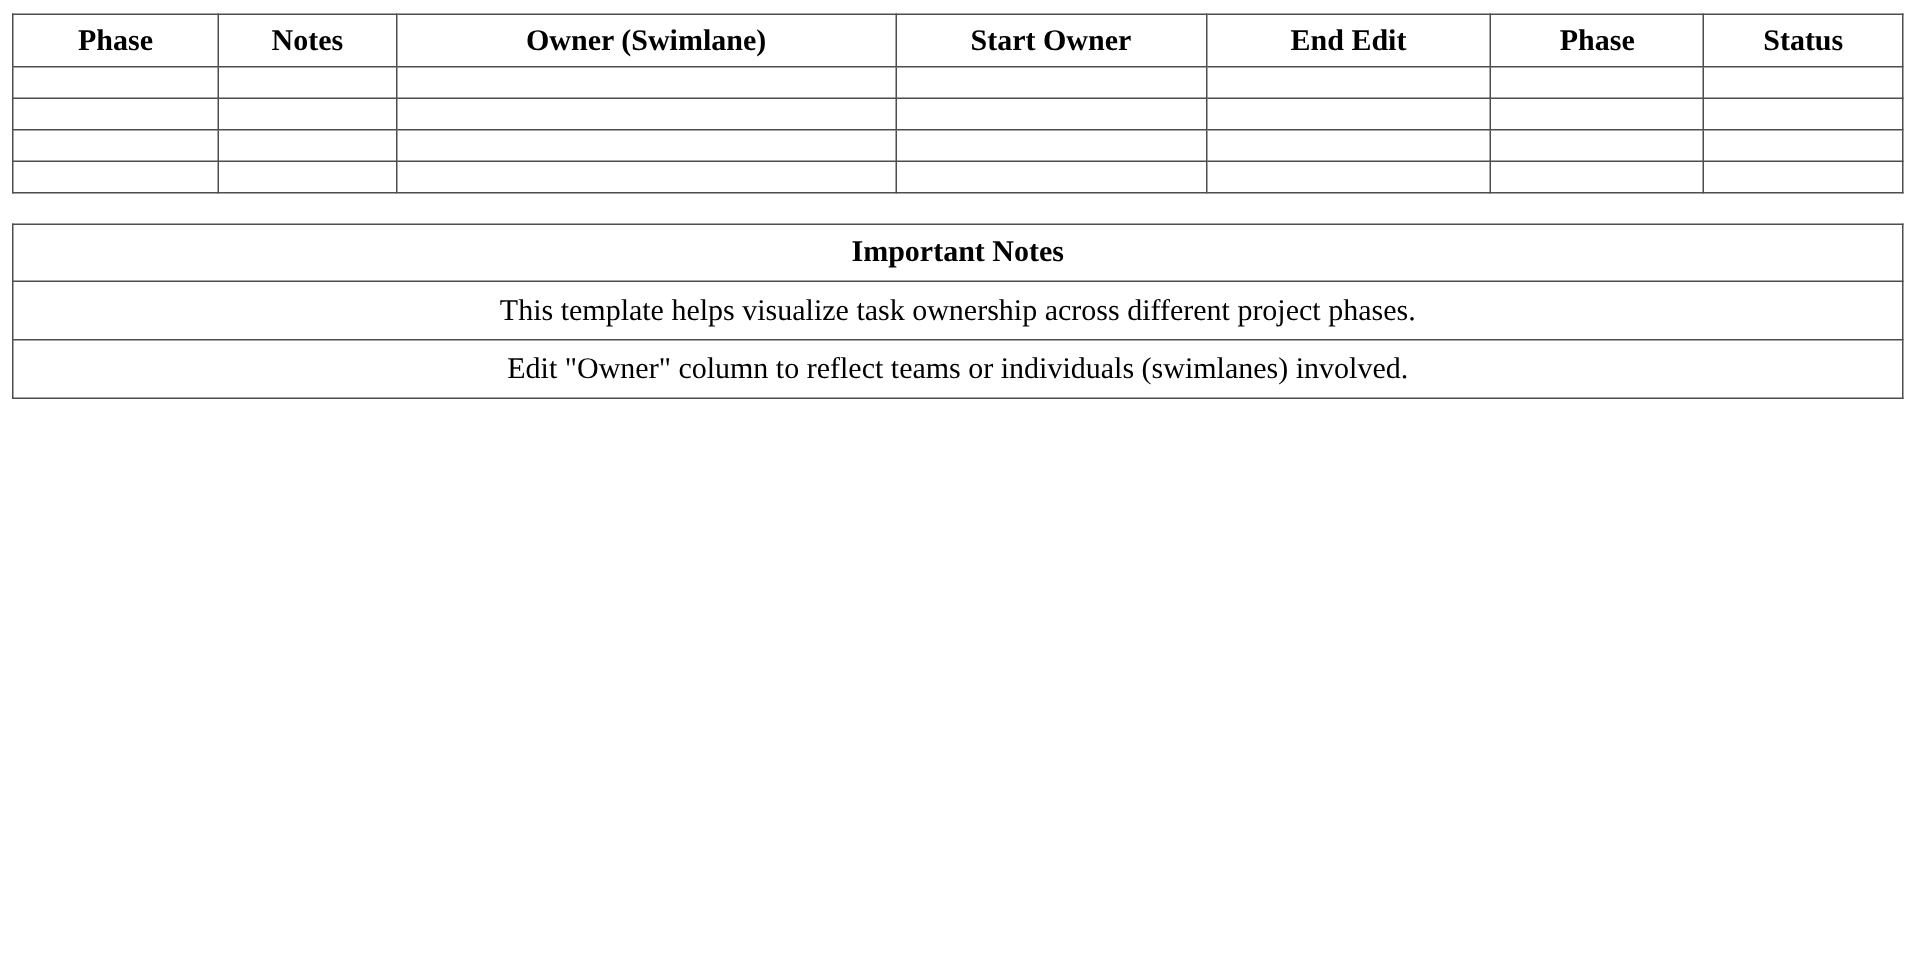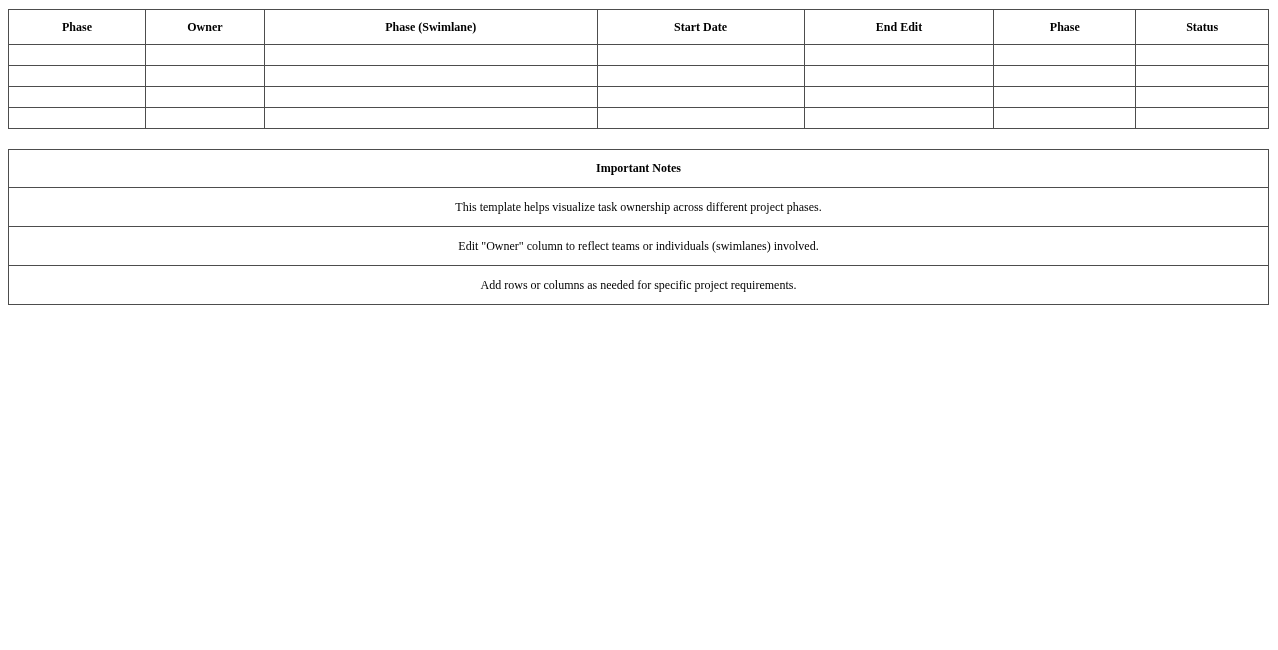--- a/index.html
+++ b/index.html
@@ -17,21 +17,21 @@
     font-family: "Liberation Serif", "DejaVu Serif", serif;
     color: var(--text-color);
   }
   .page {
     padding: 9px 9px 0 8px;
   }
   table {
     width: 100%;
     border-collapse: collapse;
     table-layout: fixed;
-    font-size: 12px;
+    font-size: 20px;
   }
   td, th {
     border: 1px solid var(--border-color);
     padding: 0 4px;
     text-align: center;
     vertical-align: middle;
     overflow: hidden;
     white-space: nowrap;
   }
   
@@ -68,23 +68,23 @@
       <col style="width:9.44%">
       <col style="width:26.41%">
       <col style="width:16.42%">
       <col style="width:15.07%">
       <col style="width:11.26%">
       <col style="width:10.53%">
     </colgroup>
     <thead>
       <tr>
         <th>Phase</th>
-        <th>Owner</th>
-        <th>Phase (Swimlane)</th>
-        <th>Start Date</th>
+        <th>Notes</th>
+        <th>Owner (Swimlane)</th>
+        <th>Start Owner</th>
         <th>End Edit</th>
         <th>Phase</th>
         <th>Status</th>
       </tr>
     </thead>
     <tbody>
       <tr>
         <td class="empty-cell"></td>
         <td class="empty-cell"></td>
         <td class="empty-cell"></td>
@@ -127,19 +127,16 @@
     <tbody>
       <tr>
         <td class="notes-title-cell">Important Notes</td>
       </tr>
       <tr>
         <td class="note-cell">This template helps visualize task ownership across different project phases.</td>
       </tr>
       <tr>
         <td class="note-cell">Edit "Owner" column to reflect teams or individuals (swimlanes) involved.</td>
       </tr>
-      <tr>
-        <td class="note-cell">Add rows or columns as needed for specific project requirements.</td>
-      </tr>
     </tbody>
   </table>
 
 </div>
 
 </body></html>

